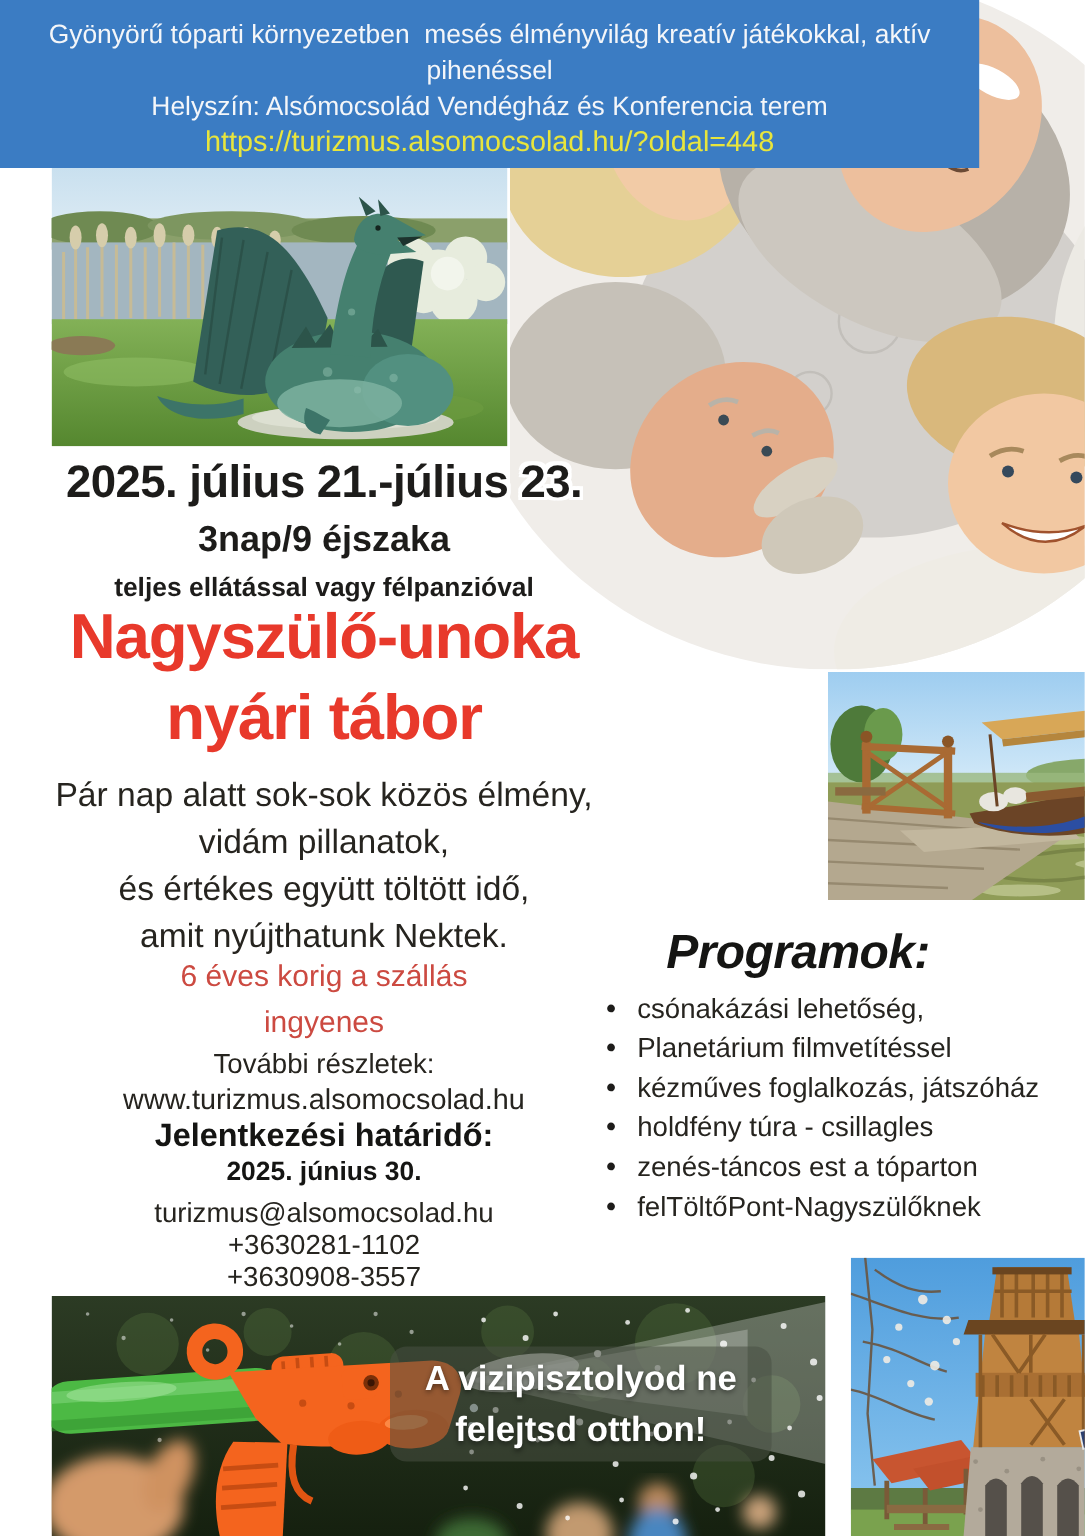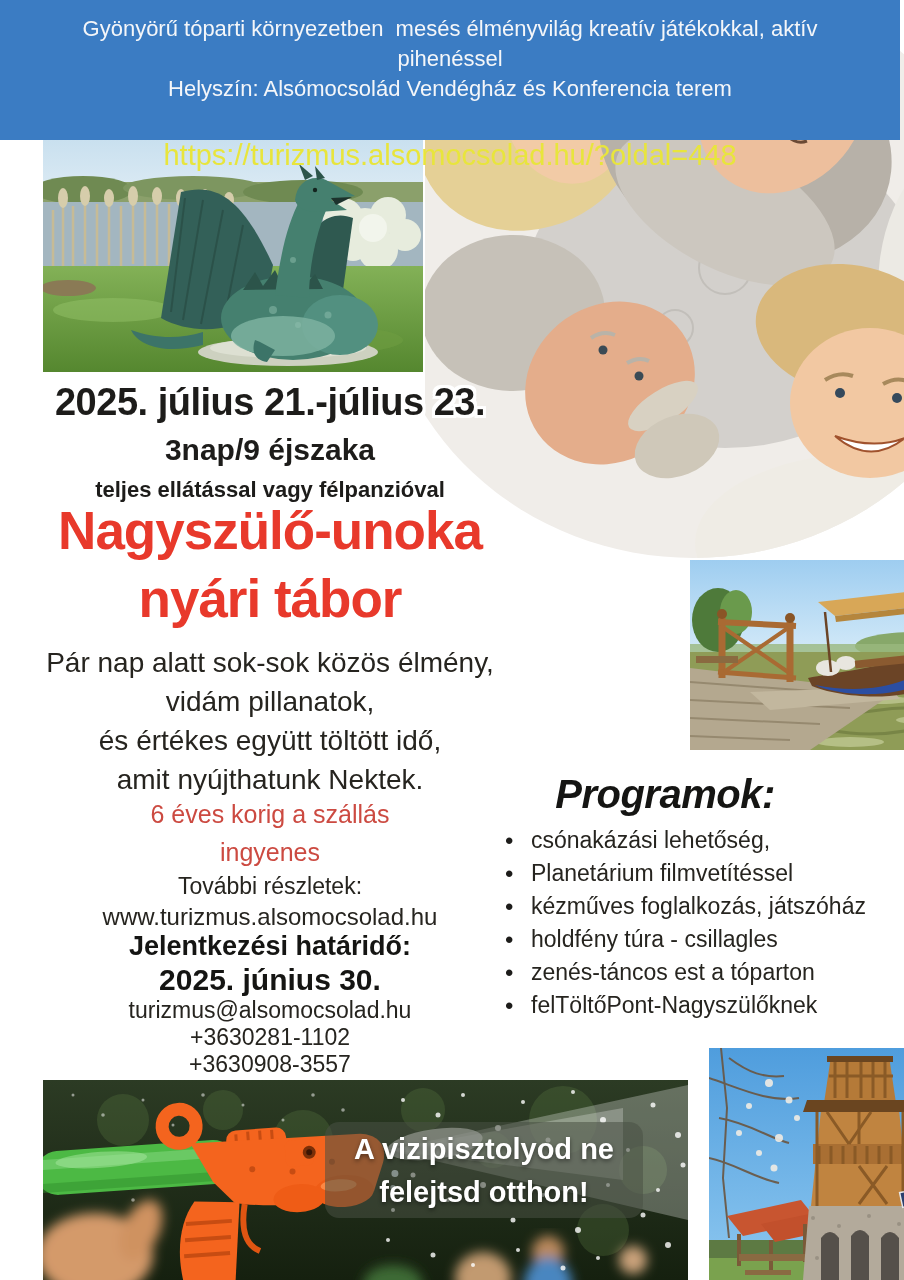--- a/index.html
+++ b/index.html
@@ -2,25 +2,25 @@
 <html><head>
 <meta charset="utf-8">
 <style>
   html,body{margin:0;padding:0;background:#ffffff;}
   .poster{
     position:relative;width:904px;height:1280px;overflow:hidden;background:#ffffff;
     font-family:"Liberation Sans",sans-serif;color:#26241f;
   }
   
   .header{
-    position:absolute;left:0;top:0;width:900px;height:140px;background:#3b7cc3;z-index:9;
+    position:absolute;left:0;top:0;width:816px;height:140px;background:#3b7cc3;z-index:9;
     text-align:center;padding-top:14px;box-sizing:border-box;
   }
   .header .h-line{color:#f4f6f9;font-size:22px;line-height:30px;font-weight:400;white-space:pre-wrap;}
-  .header .h-link{color:#e8e53c;font-size:29px;line-height:30px;cursor:pointer;margin-top:36px;}
+  .header .h-link{color:#e8e53c;font-size:24px;line-height:30px;cursor:pointer;}
   
   .photo{position:absolute;overflow:hidden;padding-left:43px;}
   .photo svg{display:block;width:100%;height:100%;}
   .dragon{left:0;top:140px;width:380px;height:232px;z-index:1;}
   .family{left:382px;top:-22px;width:580px;height:580px;border-radius:50%;z-index:1;}
   .boat{left:647px;top:560px;width:257px;height:190px;z-index:1;}
   .gun{left:0;top:1080px;width:645px;height:200px;z-index:1;}
   .tower{left:666px;top:1048px;width:238px;height:232px;z-index:1;}
   
   .tx{position:absolute;left:5px;width:530px;text-align:center;z-index:4;}
@@ -29,21 +29,21 @@
   .duration{top:433px;font-size:30px;font-weight:800;color:#1d1c1a;}
   .board{top:477px;font-size:22px;font-weight:800;color:#1d1c1a;}
   .title1{top:500px;font-size:53px;font-weight:800;letter-spacing:-1px;color:#e8392b;}
   .title2{top:568px;font-size:53px;font-weight:800;letter-spacing:-1px;color:#e8392b;}
   .intro{top:643px;font-size:28px;line-height:39px;color:#26241f;}
   .offer1{top:800px;font-size:25px;color:#cc4a41;}
   .offer2{top:838px;font-size:25px;color:#cc4a41;}
   .more{top:873px;font-size:23px;}
   .web{top:903px;font-size:24px;}
   .dlabel{top:931px;font-size:27px;font-weight:800;color:#151513;}
-  .ddate{top:963px;font-size:30px;font-weight:800;color:#151513;}
+  .ddate{top:963px;font-size:22px;font-weight:800;color:#151513;}
   .email{top:997px;font-size:23px;}
   .ph1{top:1024px;font-size:23px;}
   .ph2{top:1051px;font-size:23px;}
   
   .p-head{position:absolute;left:500px;top:772px;width:330px;text-align:center;
     font-size:40px;font-weight:800;font-style:italic;letter-spacing:-0.5px;color:#151513;z-index:4;}
   .p-list{position:absolute;left:505px;top:824px;width:395px;margin:0;padding:0;list-style:none;z-index:4;}
   .p-list li{display:flex;align-items:flex-start;font-size:23px;line-height:33px;color:#26241f;}
   .p-list li .dot{flex:0 0 auto;width:26px;font-size:24px;line-height:33px;color:#1d1c1a;}
   

